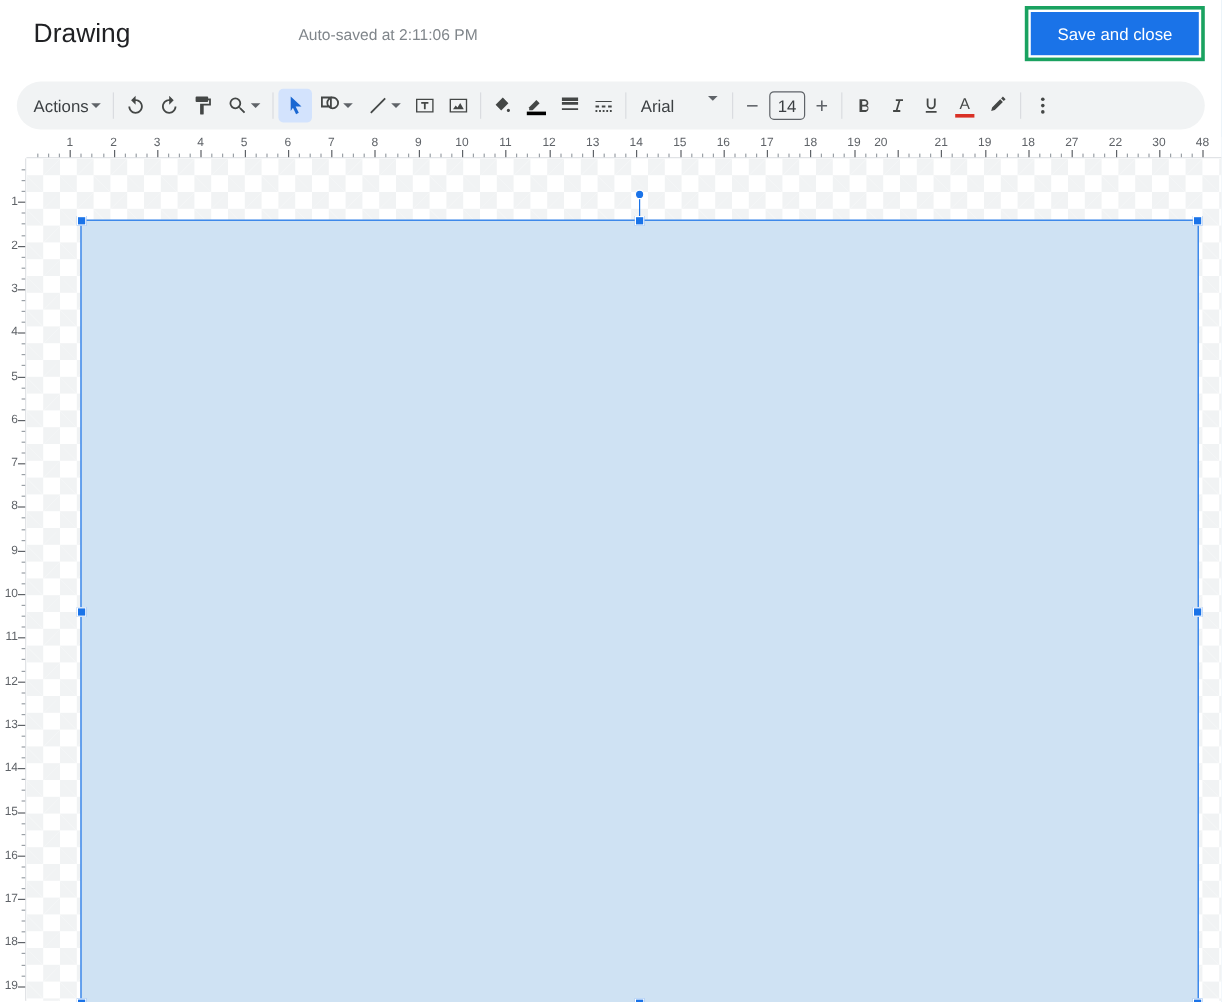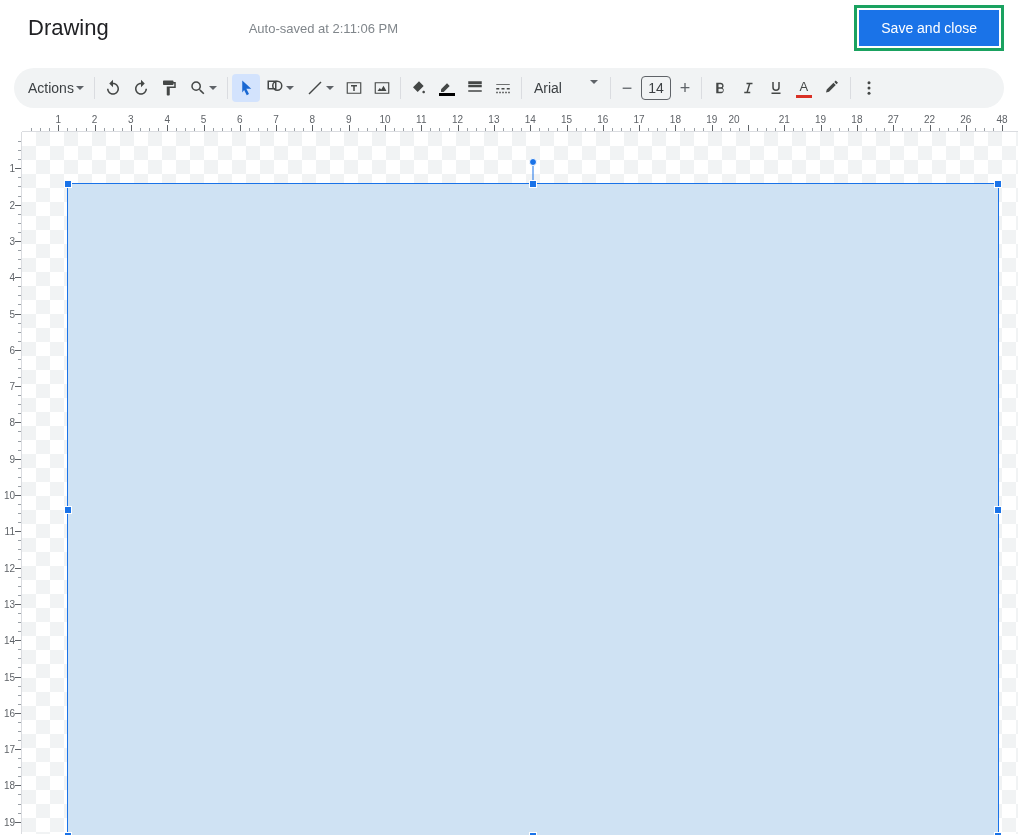--- a/index.html
+++ b/index.html
@@ -472,21 +472,21 @@
       <div class="tick-label" style="left: 871.2px;">27</div>
       <div class="tick-minor" style="left: 843.975px;"></div>
       <div class="tick-minor" style="left: 853.05px;"></div>
       <div class="tick-minor" style="left: 862.125px;"></div>
       <div class="tick-major" style="left: 907.5px;"></div>
       <div class="tick-label" style="left: 907.5px;">22</div>
       <div class="tick-minor" style="left: 880.275px;"></div>
       <div class="tick-minor" style="left: 889.35px;"></div>
       <div class="tick-minor" style="left: 898.425px;"></div>
       <div class="tick-major" style="left: 943.8px;"></div>
-      <div class="tick-label" style="left: 943.8px;">26</div>
+      <div class="tick-label" style="left: 943.8px;">30</div>
       <div class="tick-minor" style="left: 916.575px;"></div>
       <div class="tick-minor" style="left: 925.65px;"></div>
       <div class="tick-minor" style="left: 934.725px;"></div>
       <div class="tick-major" style="left: 980.1px;"></div>
       <div class="tick-label" style="left: 980.1px;">48</div>
       <div class="tick-minor" style="left: 952.875px;"></div>
       <div class="tick-minor" style="left: 961.95px;"></div>
       <div class="tick-minor" style="left: 971.025px;"></div>
     </div>
   <div class="ruler-v" id="ruler-v">

